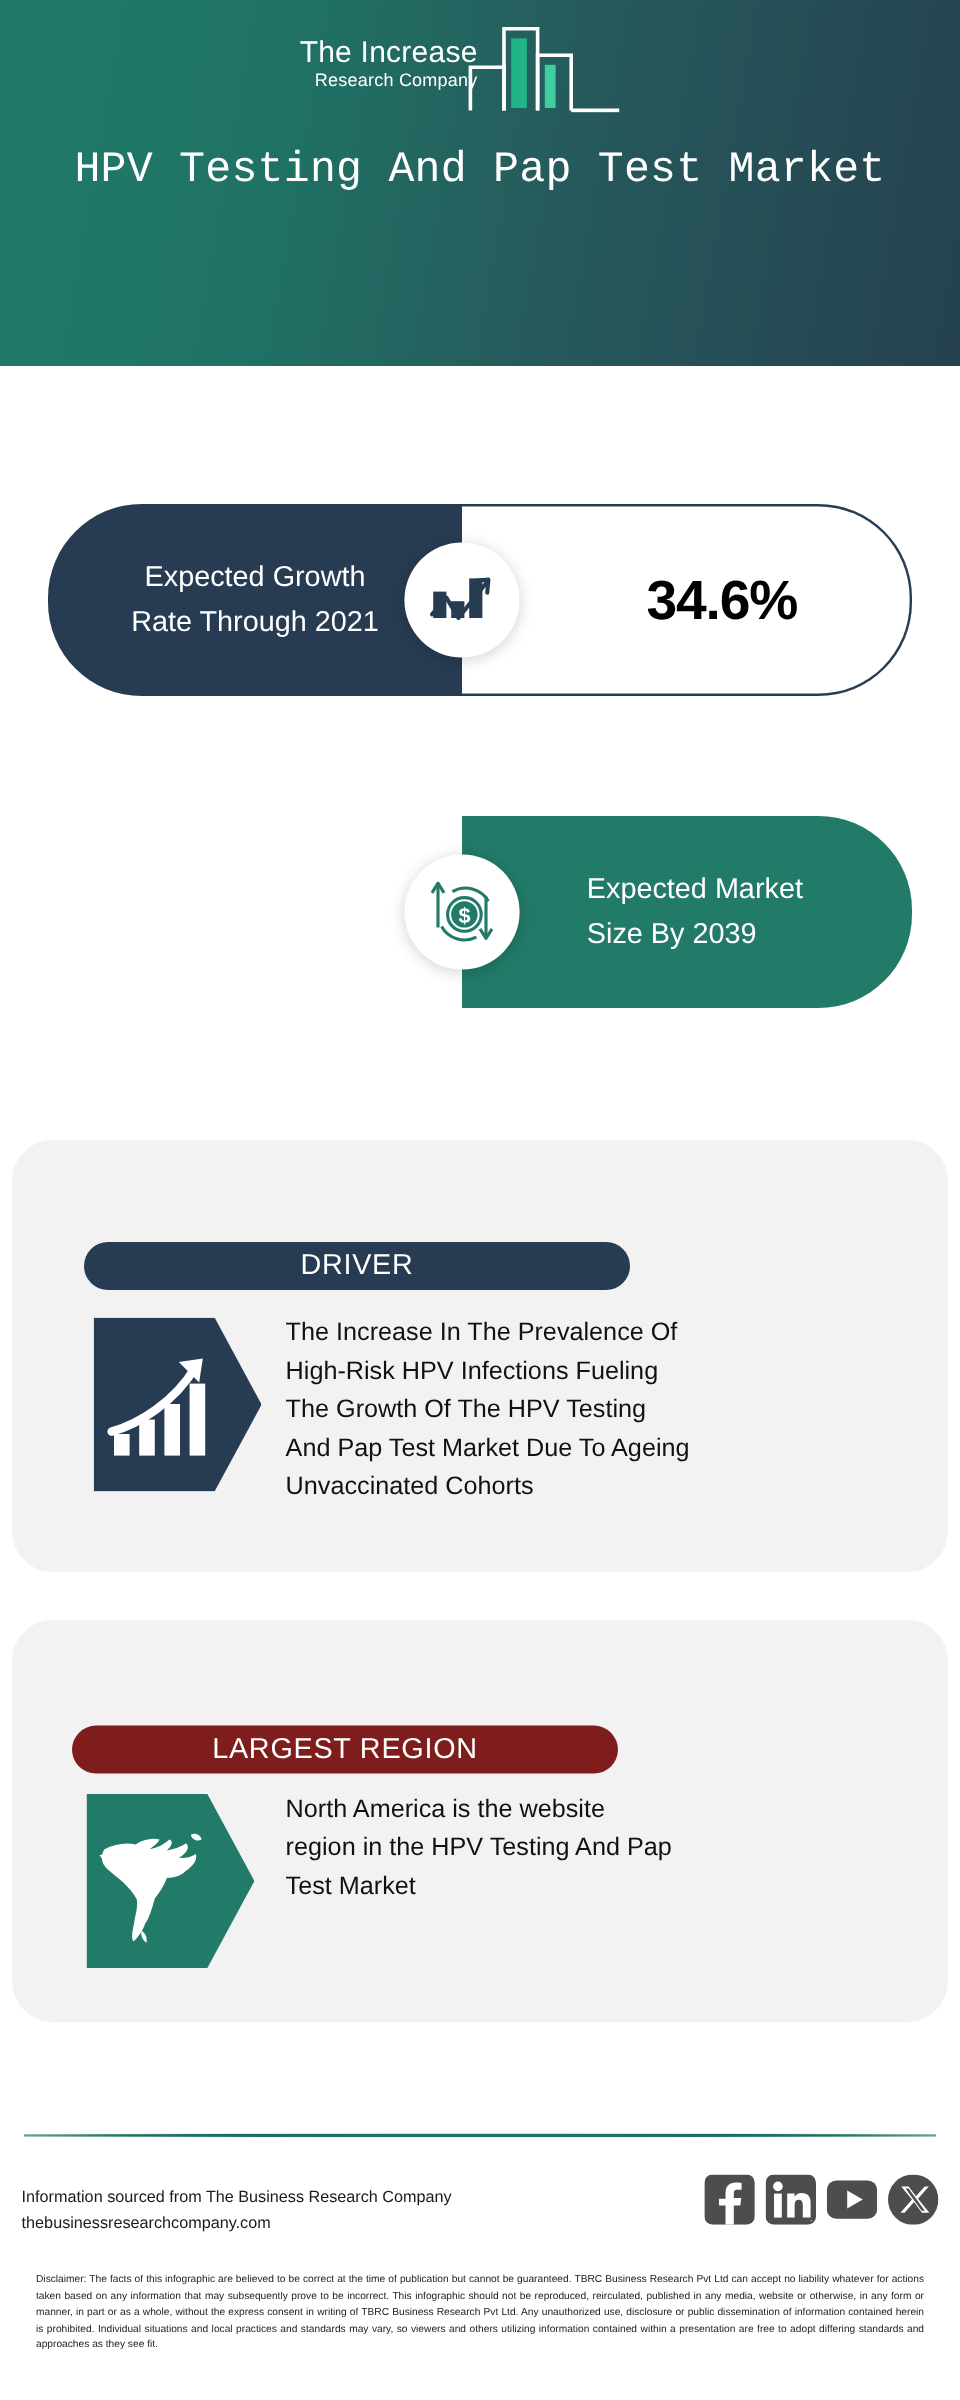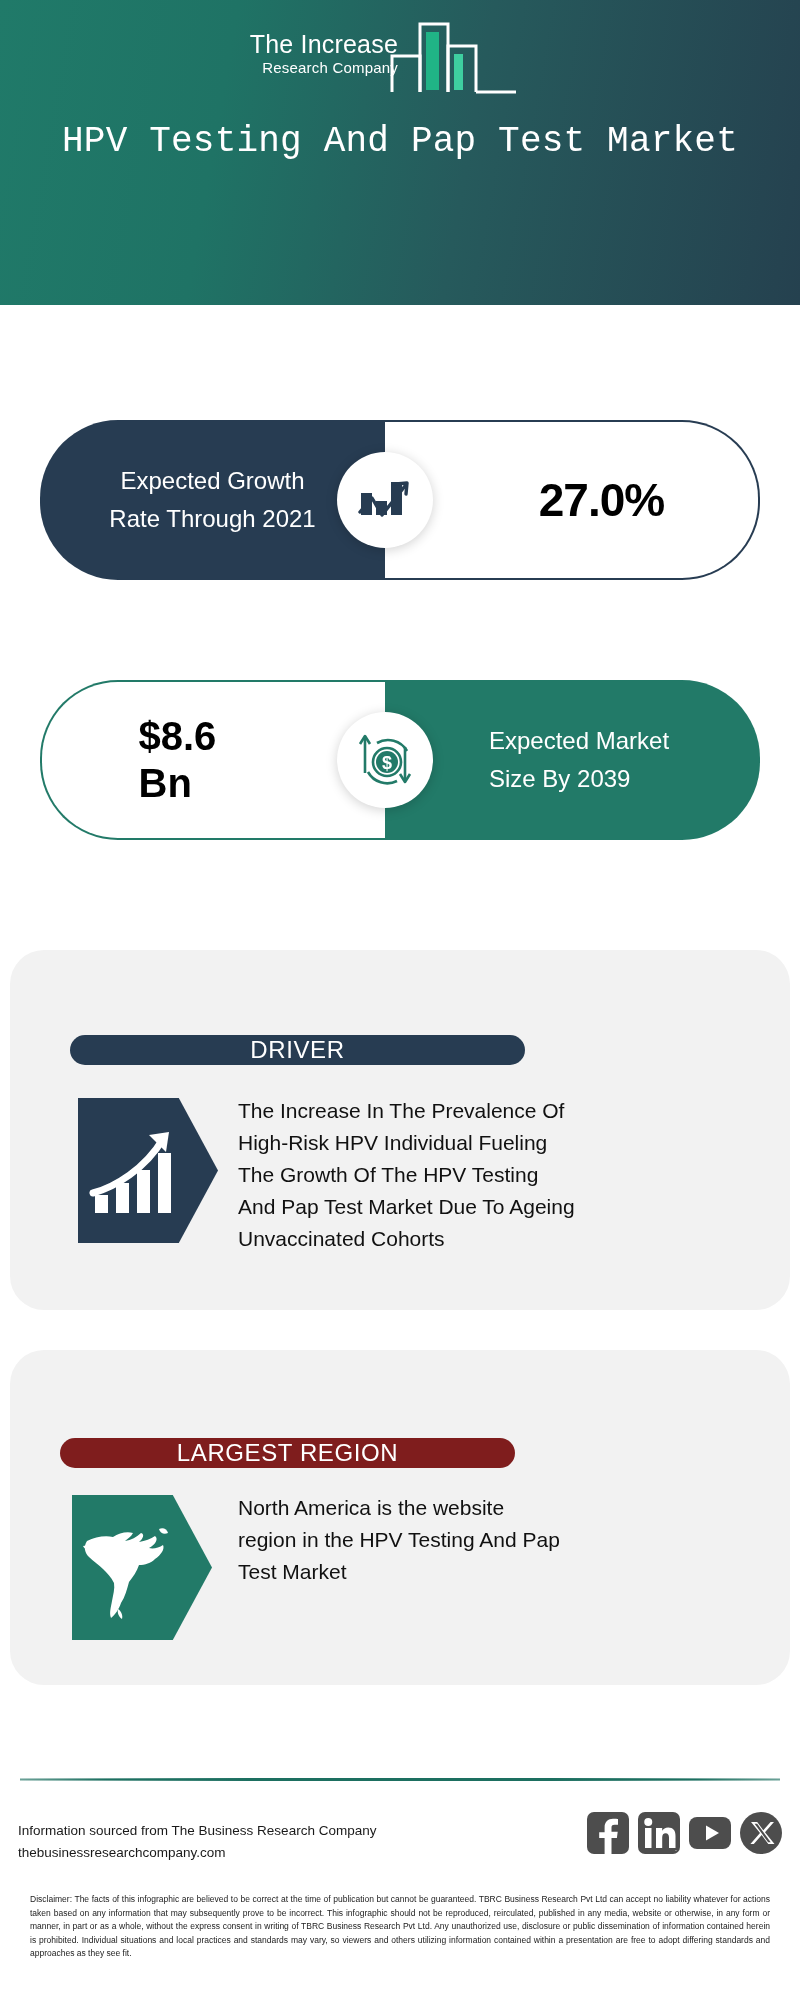--- a/index.html
+++ b/index.html
@@ -99,21 +99,21 @@
 
   
   .panel {
     position:absolute; left:10px; width:780px;
     background:#f2f2f2; border-radius:34px;
   }
   .panel-driver { top:950px; height:360px; }
   .panel-region { top:1350px; height:335px; }
 
   .pill {
-    position:absolute; height:30px; border-radius:24px;
+    position:absolute; height:40px; border-radius:24px;
     display:flex; align-items:center; justify-content:center;
     color:#ffffff; font-size:24px; letter-spacing:.6px;
   }
   .pill-driver { left:70px; top:1035px; width:455px; background:#273c52; }
   .pill-region { left:60px; top:1438px; width:455px; background:#7f1d1d; }
 
   .penta {
     position:absolute; width:140px; height:145px;
     clip-path:polygon(0 0, 72% 0, 100% 50%, 72% 100%, 0 100%);
     display:flex; align-items:center; justify-content:center;
@@ -169,37 +169,34 @@
     </div>
   </div>
   <div class="header-title">HPV Testing And Pap Test Market</div>
 </div>
 
 <div class="stat1">
   <div class="stat1-left">
     <div class="lbl">Expected Growth Rate Through 2021</div>
   </div>
   <div class="stat1-right">
-    <div class="val">27.0%</div>
+    <div class="val">34.6%</div>
   </div>
   <div class="circle-badge stat1-badge">
     <svg width="56" height="52" viewBox="0 0 56 52">
       <rect x="4" y="19" width="11" height="22" fill="#273c52"></rect>
       <rect x="19" y="27" width="11" height="14" fill="#273c52"></rect>
       <rect x="34" y="8" width="11" height="33" fill="#273c52"></rect>
       <path d="M3 38 L15 24 L25 41 L48 12" fill="none" stroke="#273c52" stroke-width="3.4" stroke-linejoin="round" stroke-linecap="round"></path>
       <path d="M39 10 L50 9 L49 20" fill="none" stroke="#273c52" stroke-width="3.4" stroke-linejoin="round" stroke-linecap="round"></path>
     </svg>
   </div>
 </div>
 
 <div class="stat2">
-  <div class="stat2-left">
-    <div class="val">$8.6 Bn</div>
-  </div>
   <div class="stat2-right">
     <div class="lbl">Expected Market Size By 2039</div>
   </div>
   <div class="circle-badge stat2-badge">
     <svg width="60" height="58" viewBox="0 0 60 58">
       <g stroke="#227a68" fill="none" stroke-width="2.6">
         <circle cx="32" cy="31" r="14"></circle>
         <path d="M22 12 A22 22 0 0 1 52 20"></path>
         <path d="M42 50 A22 22 0 0 1 13 41"></path>
         <path d="M10 6 L10 42"></path>
@@ -220,21 +217,21 @@
 <div class="penta penta-driver">
   <svg width="96" height="92" viewBox="0 0 96 92" style="margin-right:22px;">
     <rect x="6" y="70" width="13" height="18" fill="#ffffff"></rect>
     <rect x="27" y="58" width="13" height="30" fill="#ffffff"></rect>
     <rect x="48" y="45" width="13" height="43" fill="#ffffff"></rect>
     <rect x="69" y="28" width="13" height="60" fill="#ffffff"></rect>
     <path d="M4 68 C26 62 56 44 74 14" fill="none" stroke="#ffffff" stroke-width="7" stroke-linecap="round"></path>
     <path d="M60 10 L80 7 L77 27 Z" fill="#ffffff"></path>
   </svg>
 </div>
-<div class="body-text body-driver">The Increase In The Prevalence Of High-Risk HPV Individual Fueling The Growth Of The HPV Testing And Pap Test Market Due To Ageing Unvaccinated Cohorts</div>
+<div class="body-text body-driver">The Increase In The Prevalence Of High-Risk HPV Infections Fueling The Growth Of The HPV Testing And Pap Test Market Due To Ageing Unvaccinated Cohorts</div>
 
 <div class="panel panel-region"></div>
 <div class="pill pill-region">
   <span>LARGEST REGION</span>
 </div>
 <div class="penta penta-region">
   <svg width="96" height="106" viewBox="0 0 96 106" style="margin-right:26px;">
     <path fill="#ffffff" d="M6 26 C14 22 24 20 32 22 C38 18 46 16 52 18 C50 22 46 24 44 26
       C50 25 56 22 60 18 C64 19 62 24 58 27 C64 26 70 24 74 21 C78 24 74 30 68 33
       C72 34 78 33 82 30 C84 34 80 40 74 44 C70 48 64 50 58 50 C56 56 52 62 48 67

